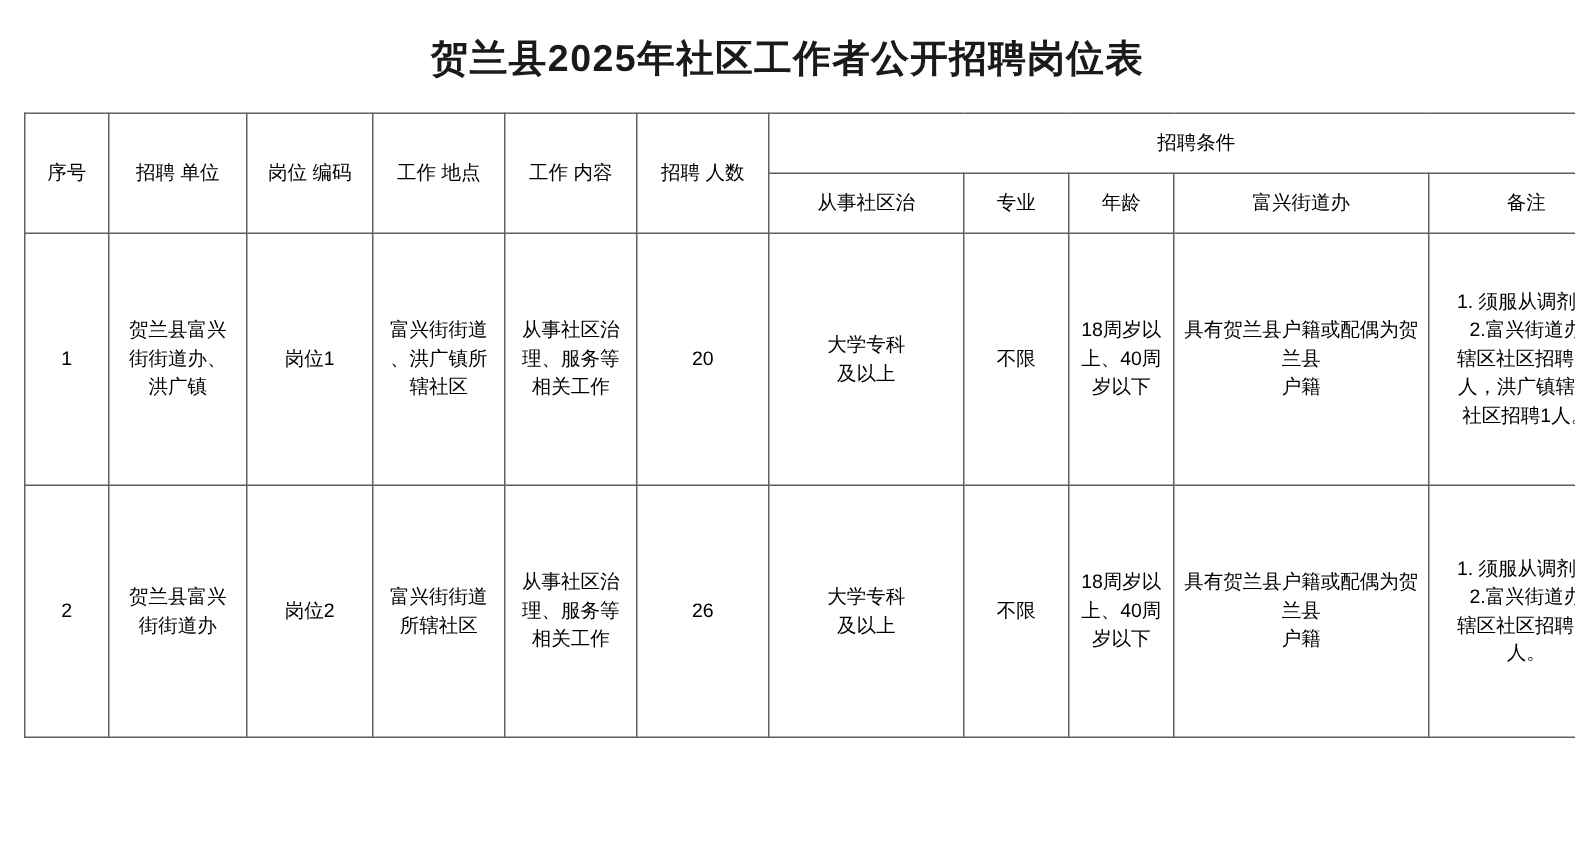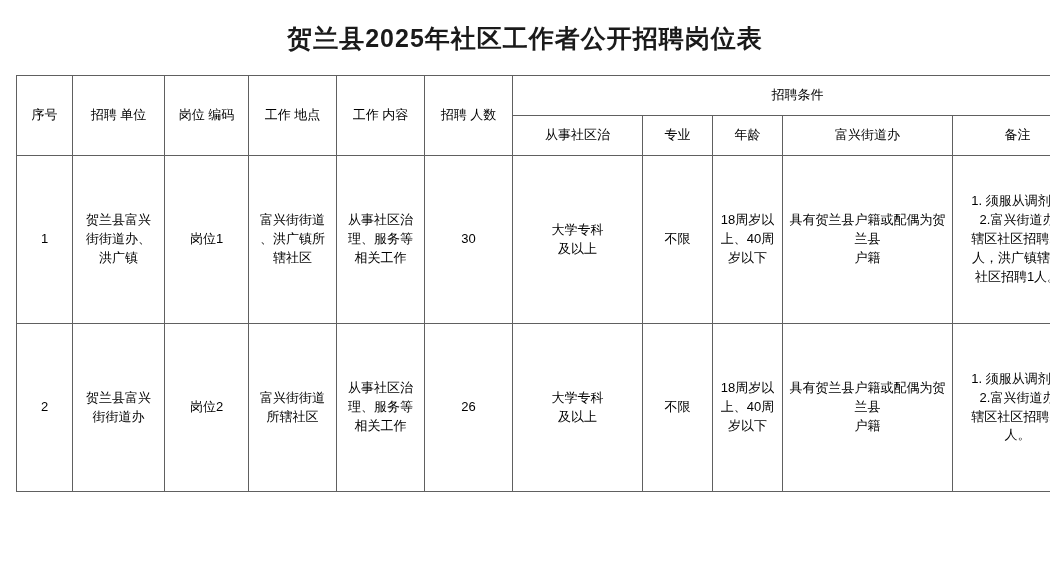--- a/index.html
+++ b/index.html
@@ -135,21 +135,21 @@
             <span class="cell-text">富兴街街道
 、洪广镇所
 辖社区</span>
           </td>
         <td class="body-cell">
             <span class="cell-text">从事社区治
 理、服务等
 相关工作</span>
           </td>
         <td class="body-cell">
-            <span class="cell-text">30</span>
+            <span class="cell-text">20</span>
           </td>
         <td class="body-cell">
             <span class="cell-text">大学专科
 及以上</span>
           </td>
         <td class="body-cell">
             <span class="cell-text">不限</span>
           </td>
         <td class="body-cell align-left">
             <span class="cell-text">18周岁以

